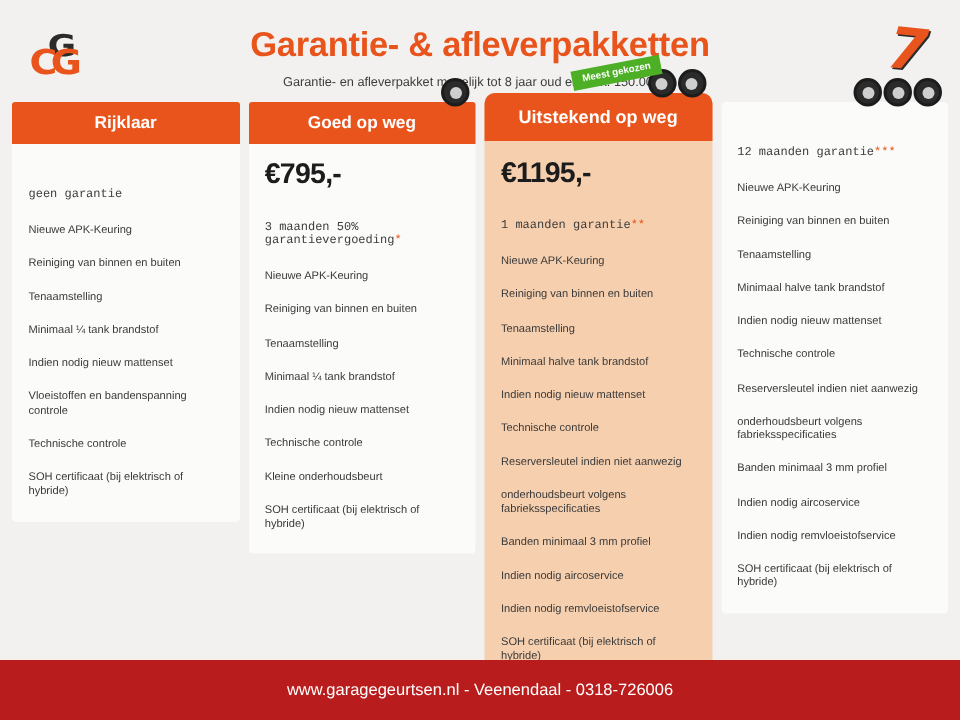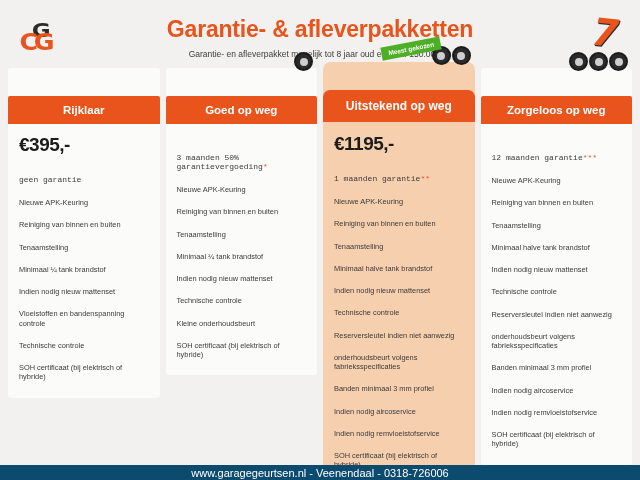--- a/index.html
+++ b/index.html
@@ -108,21 +108,20 @@
   .card-head {
     background: #e8541b;
     color: #ffffff;
     text-align: center;
     font-size: 11.5px;
     font-weight: bold;
     padding: 8px 2px;
     border-radius: 2px 2px 0 0;
     position: relative;
     z-index: 3;
-    margin-top: 28px;
   }
   .card.featured .card-head {
     border-radius: 7px 7px 0 0;
     padding: 9px 16px;
     font-size: 12px;
   }
   .card-body {
     padding: 10px 11px 16px 11px;
   }
   .card.featured .card-body {
@@ -205,22 +204,22 @@
     line-height: 1.75;
     color: #4a4a4a;
   }
 
   
   .footer {
     position: absolute;
     left: 0;
     bottom: 0;
     width: 640px;
-    height: 15px;
-    background: #0c4a6e;
+    height: 40px;
+    background: #b91c1c;
     color: #ffffff;
     display: flex;
     align-items: center;
     justify-content: center;
     font-size: 11px;
   }
 </style>
 </head>
 <body>
 
@@ -233,38 +232,38 @@
     </div>
     <div class="seven">7</div>
     <div class="title">Garantie- &amp; afleverpakketten</div>
     <div class="subtitle">Garantie- en afleverpakket mogelijk tot 8 jaar oud en max. 150.000km</div>
   </div>
 
   <div class="cards">
       <div class="card">
         <div class="card-head">Rijklaar</div>
         <div class="card-body">
-          <div class="price">€395,-</div>
           <div class="price-sub"><span>geen garantie</span><span class="ast"></span></div>
           <div class="feature">Nieuwe APK-Keuring</div>
           <div class="feature">Reiniging van binnen en buiten</div>
           <div class="feature">Tenaamstelling</div>
           <div class="feature">Minimaal ¼ tank brandstof</div>
           <div class="feature">Indien nodig nieuw mattenset</div>
           <div class="feature">Vloeistoffen en bandenspanning controle</div>
           <div class="feature">Technische controle</div>
           <div class="feature">SOH certificaat (bij elektrisch of hybride)</div>
         </div>
       </div>
       <div class="card">
         <div class="tires">
           <span class="tire"></span>
         </div>
         <div class="card-head">Goed op weg</div>
         <div class="card-body">
+          <div class="price">€795,-</div>
           <div class="price-sub"><span>3 maanden 50% garantievergoeding</span><span class="ast">*</span></div>
           <div class="feature">Nieuwe APK-Keuring</div>
           <div class="feature">Reiniging van binnen en buiten</div>
           <div class="feature">Tenaamstelling</div>
           <div class="feature">Minimaal ¼ tank brandstof</div>
           <div class="feature">Indien nodig nieuw mattenset</div>
           <div class="feature">Technische controle</div>
           <div class="feature">Kleine onderhoudsbeurt</div>
           <div class="feature">SOH certificaat (bij elektrisch of hybride)</div>
         </div>
@@ -292,21 +291,20 @@
           <div class="feature">Indien nodig remvloeistofservice</div>
           <div class="feature">SOH certificaat (bij elektrisch of hybride)</div>
         </div>
       </div>
       <div class="card">
         <div class="tires">
           <span class="tire"></span>
           <span class="tire"></span>
           <span class="tire"></span>
         </div>
-        <div class="card-head">Zorgeloos op weg</div>
         <div class="card-body">
           <div class="price-sub"><span>12 maanden garantie</span><span class="ast">***</span></div>
           <div class="feature">Nieuwe APK-Keuring</div>
           <div class="feature">Reiniging van binnen en buiten</div>
           <div class="feature">Tenaamstelling</div>
           <div class="feature">Minimaal halve tank brandstof</div>
           <div class="feature">Indien nodig nieuw mattenset</div>
           <div class="feature">Technische controle</div>
           <div class="feature">Reserversleutel indien niet aanwezig</div>
           <div class="feature">onderhoudsbeurt volgens fabrieksspecificaties</div>

